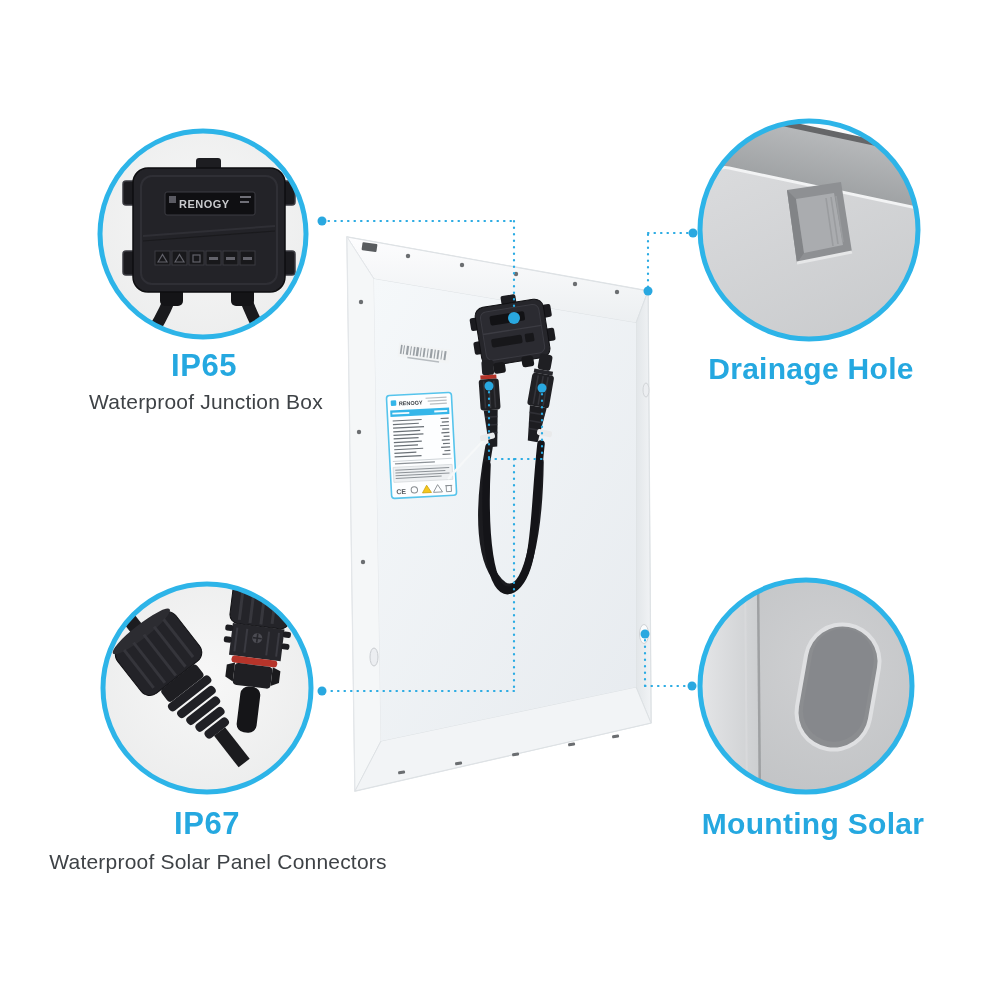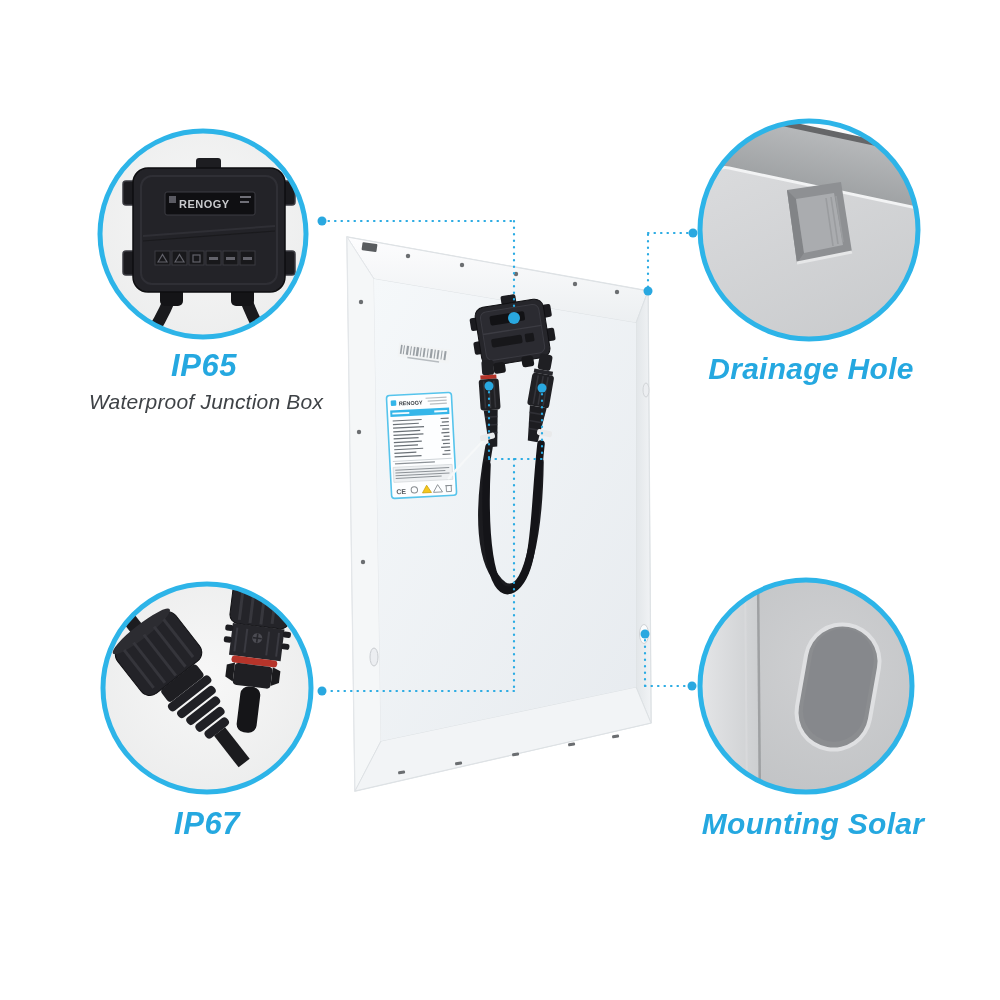--- a/index.html
+++ b/index.html
@@ -1,21 +1,21 @@
 <!DOCTYPE html>
 <html><head>
 <meta charset="utf-8">
 <style>
   html,body{margin:0;padding:0;background:#ffffff;}
   #stage{
     position:relative;width:1000px;height:1000px;background:#ffffff;overflow:hidden;
     font-family:"Liberation Sans",sans-serif;
   }
   #art{position:absolute;left:0;top:0;}
-  .label{position:absolute;transform:translateX(-50%);text-align:center;white-space:nowrap;line-height:1;font-style:italic;}
+  .label{position:absolute;transform:translateX(-50%);text-align:center;white-space:nowrap;line-height:1;}
   .title-blue{color:#25a8e0;font-weight:bold;font-size:31px;letter-spacing:0.5px;}
   .feature-blue{color:#25a8e0;font-weight:bold;font-size:30px;letter-spacing:0.3px;}
   .caption{color:#3e4246;font-size:21px;font-weight:400;letter-spacing:0.2px;}
 </style>
 </head>
 <body>
 
 <div id="stage">
 
 <svg id="art" width="1000" height="1000" viewBox="0 0 1000 1000">
@@ -408,15 +408,16 @@
     <circle cx="806" cy="686" r="106"></circle>
   </g>
 </svg>
 
   <div class="label title-blue" style="left:204px;top:350px;">IP65</div>
   <div class="label caption" style="left:206px;top:391px;">Waterproof Junction Box</div>
 
   <div class="label feature-blue" style="left:811px;top:354px;">Drainage Hole</div>
 
   <div class="label title-blue" style="left:207px;top:808px;">IP67</div>
+  <div class="label caption" style="left:218px;top:851px;">Waterproof Solar Panel Connectors</div>
 
   <div class="label feature-blue" style="left:813px;top:809px;">Mounting Solar</div>
 </div>
 
 </body></html>

